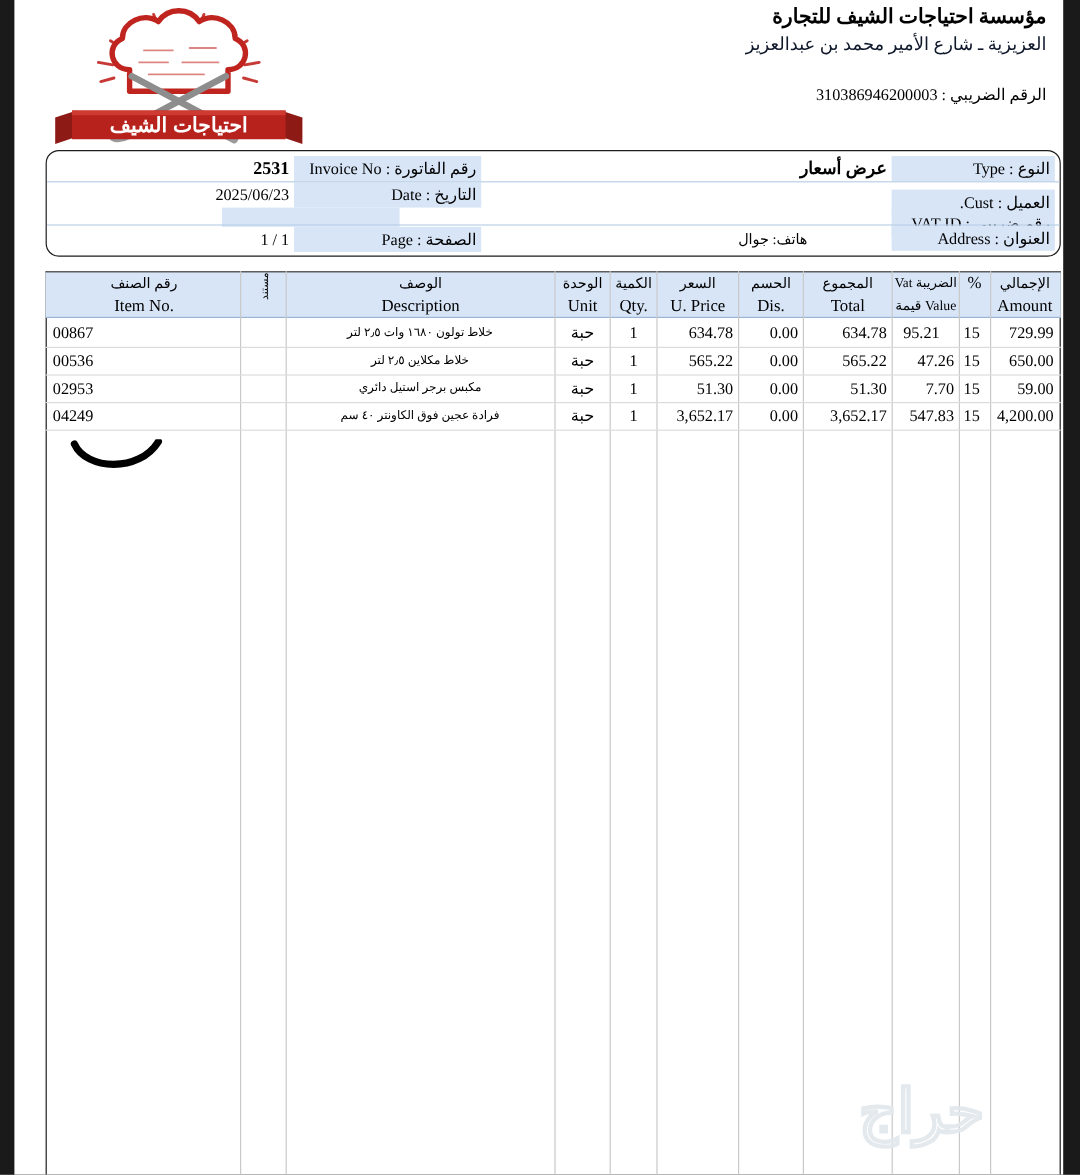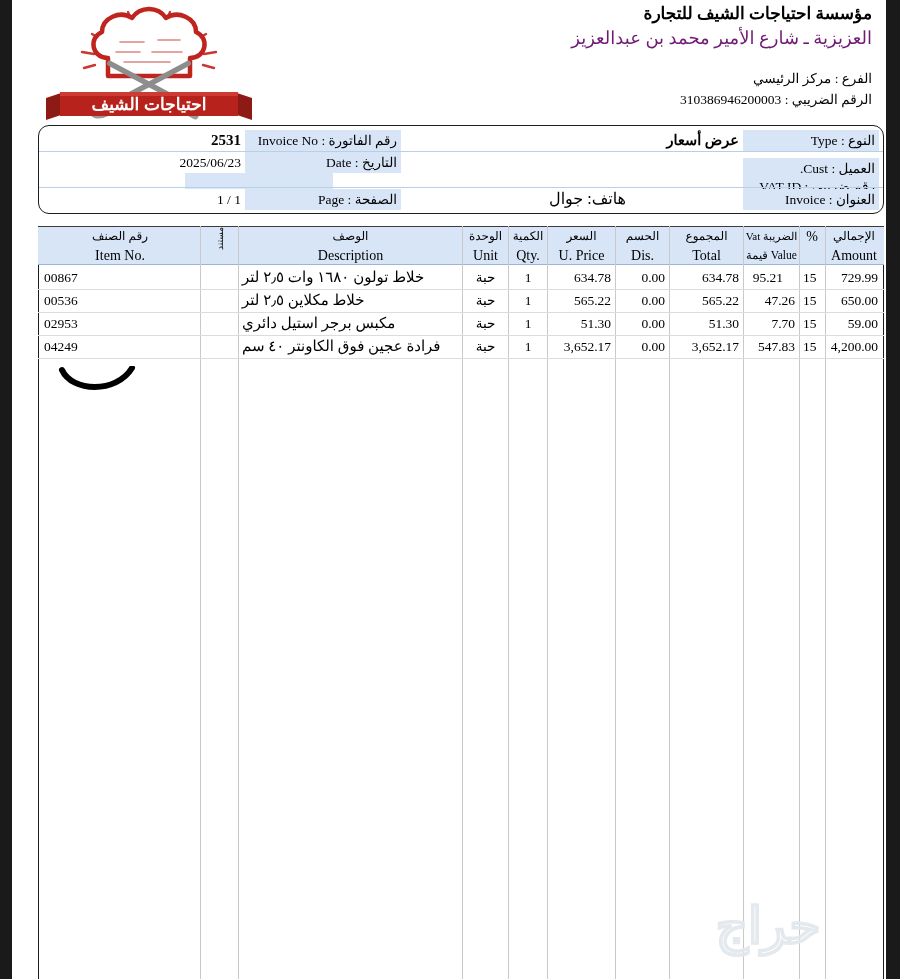--- a/index.html
+++ b/index.html
@@ -12,21 +12,21 @@
   
   #page{
     position:absolute;left:12px;top:0;width:874px;height:979px;
     background:#ffffff;overflow:hidden;
   }
   
   #header{position:absolute;left:0;top:0;width:874px;height:122px;}
   #logo{position:absolute;left:28px;top:2px;width:218px;height:118px;}
   #company{position:absolute;right:14px;top:2px;text-align:right;direction:rtl;}
   .co-name{font-size:17px;font-weight:bold;color:#000;line-height:24px;white-space:nowrap;}
-  .co-addr{font-size:18px;color:#701a75;line-height:24px;white-space:nowrap;margin-left:37px;}
+  .co-addr{font-size:15px;color:#0f172a;line-height:24px;white-space:nowrap;margin-left:37px;}
   #branchinfo{position:absolute;right:14px;top:68px;text-align:right;direction:rtl;}
   .branch-line{font-size:13.5px;color:#000;line-height:21px;white-space:nowrap;}
 
   
   #infobox{
     position:absolute;left:26px;top:125px;width:846px;height:89px;
     border:1.6px solid #1d1d1d;border-radius:11px;box-sizing:border-box;
     background:#fff;overflow:hidden;
   }
   .hl{background:#d7e5f7;}
@@ -41,21 +41,21 @@
          border-top:1.4px solid #3c3c3c;border-bottom:1px solid #9bb6d4;box-sizing:border-box;}
   .hcell{position:absolute;top:0;height:39px;text-align:center;}
   .har{font-size:12px;line-height:19px;color:#000;direction:rtl;white-space:nowrap;}
   .hen{font-size:14px;line-height:19px;color:#000;white-space:nowrap;}
   .vline{position:absolute;top:0;width:1px;background:#c9c9c9;}
   .rowline{position:absolute;left:0;width:846px;height:1px;background:#dcdcdc;}
   .cell{position:absolute;height:23px;line-height:23px;font-size:13.5px;color:#000;white-space:nowrap;}
   .c-left{text-align:left;}
   .c-right{text-align:right;}
   .c-center{text-align:center;}
-  .c-rtl{direction:rtl;text-align:left;font-size:15px;}
+  .c-rtl{direction:rtl;text-align:center;font-size:10px;}
   
   #tblframe{position:absolute;left:0;top:0;width:846px;height:753px;
             border-left:1.6px solid #1d1d1d;border-right:1.6px solid #1d1d1d;box-sizing:border-box;}
   
   #sig{position:absolute;left:20px;top:140px;width:80px;height:28px;}
   
   #wm{position:absolute;right:10px;bottom:18px;width:215px;height:70px;opacity:.95;}
 </style>
 </head>
 <body>
@@ -114,24 +114,20 @@
       </svg>
     </div>
 
     <div id="company">
       <div class="co-name">مؤسسة احتياجات الشيف للتجارة</div>
       <div class="co-addr">العزيزية ـ شارع الأمير محمد بن عبدالعزيز</div>
     </div>
 
     <div id="branchinfo">
       <div class="branch-line">
-        <span>الفرع :</span>
-        <span>مركز الرئيسي</span>
-      </div>
-      <div class="branch-line">
         <span>الرقم الضريبي :</span>
         <span>310386946200003</span>
       </div>
     </div>
   </div>
 
   <div id="infobox">
 
     <div class="irow" style="left:120px;top:4px;">
       <span class="val" style="width:78px;font-weight:bold;font-size:15px;">2531</span><span class="lbl hl" style="width:148px;text-align:right;direction:rtl;">رقم الفاتورة : Invoice No</span>
@@ -147,21 +143,21 @@
     <div class="irow" style="right:4px;top:4px;direction:rtl;">
       <span class="lbl hl" style="width:128px;text-align:right;">النوع : Type</span><span class="val" style="width:90px;font-weight:bold;font-size:14.5px;text-align:right;">عرض أسعار</span>
     </div>
     <div class="irow" style="right:4px;top:26px;direction:rtl;">
       <span class="lbl hl" style="width:128px;text-align:right;">العميل : Cust.</span><span class="val" style="width:190px;text-align:right;"></span>
     </div>
     <div class="irow" style="right:4px;top:44px;direction:rtl;">
       <span class="lbl hl" style="width:128px;text-align:right;">رقم ضريبي : VAT ID</span><span class="val" style="width:190px;text-align:right;"></span>
     </div>
     <div class="irow" style="right:4px;top:62px;direction:rtl;">
-      <span class="lbl hl" style="width:128px;text-align:right;">العنوان : Invoice</span><span class="val" style="width:190px;text-align:left;font-size:16px;">هاتف:   جوال</span>
+      <span class="lbl hl" style="width:128px;text-align:right;">العنوان : Address</span><span class="val" style="width:190px;text-align:center;font-size:12px;">هاتف:   جوال</span>
     </div>
 
     <div class="sep" style="left:0;top:25px;width:846px;"></div>
     <div class="sep" style="left:0;top:61px;width:846px;"></div>
   </div>
 
   <div id="tbl">
     <div id="tblframe"></div>
 
     <div class="thead">

